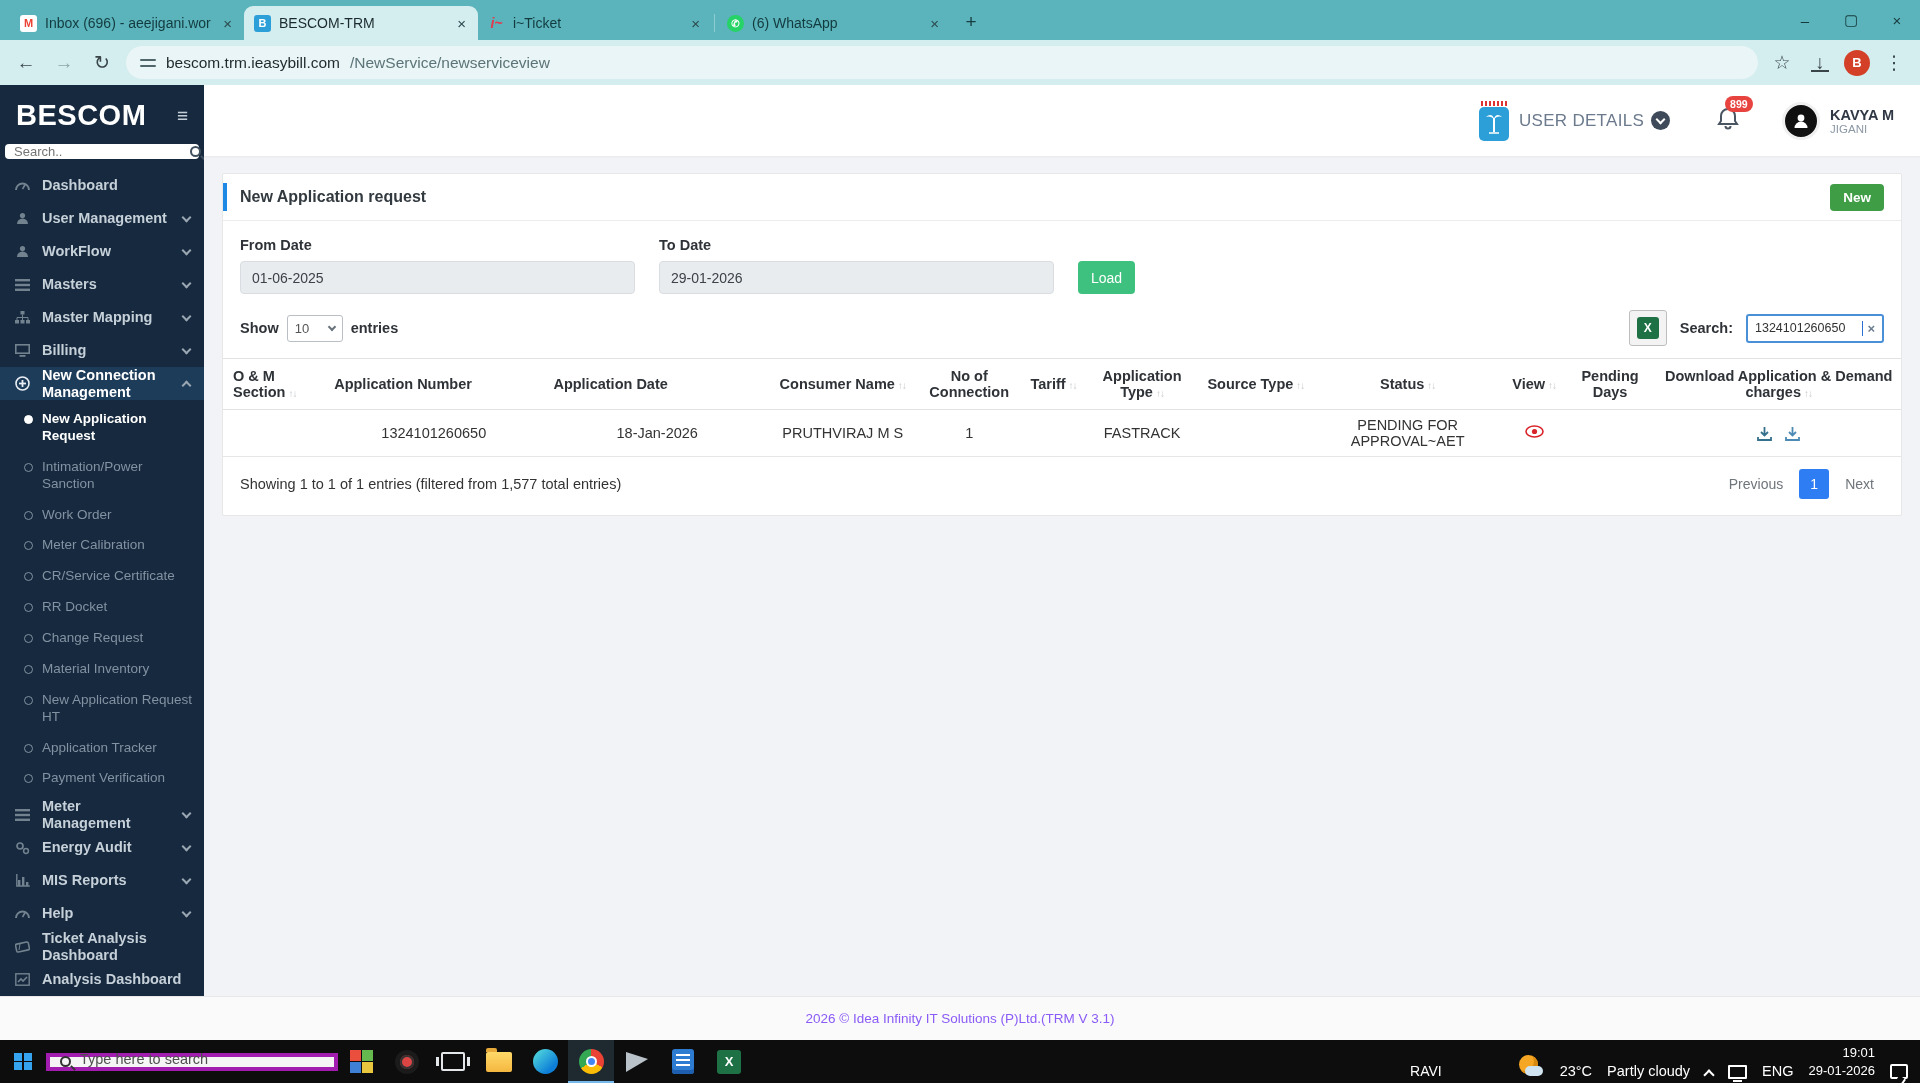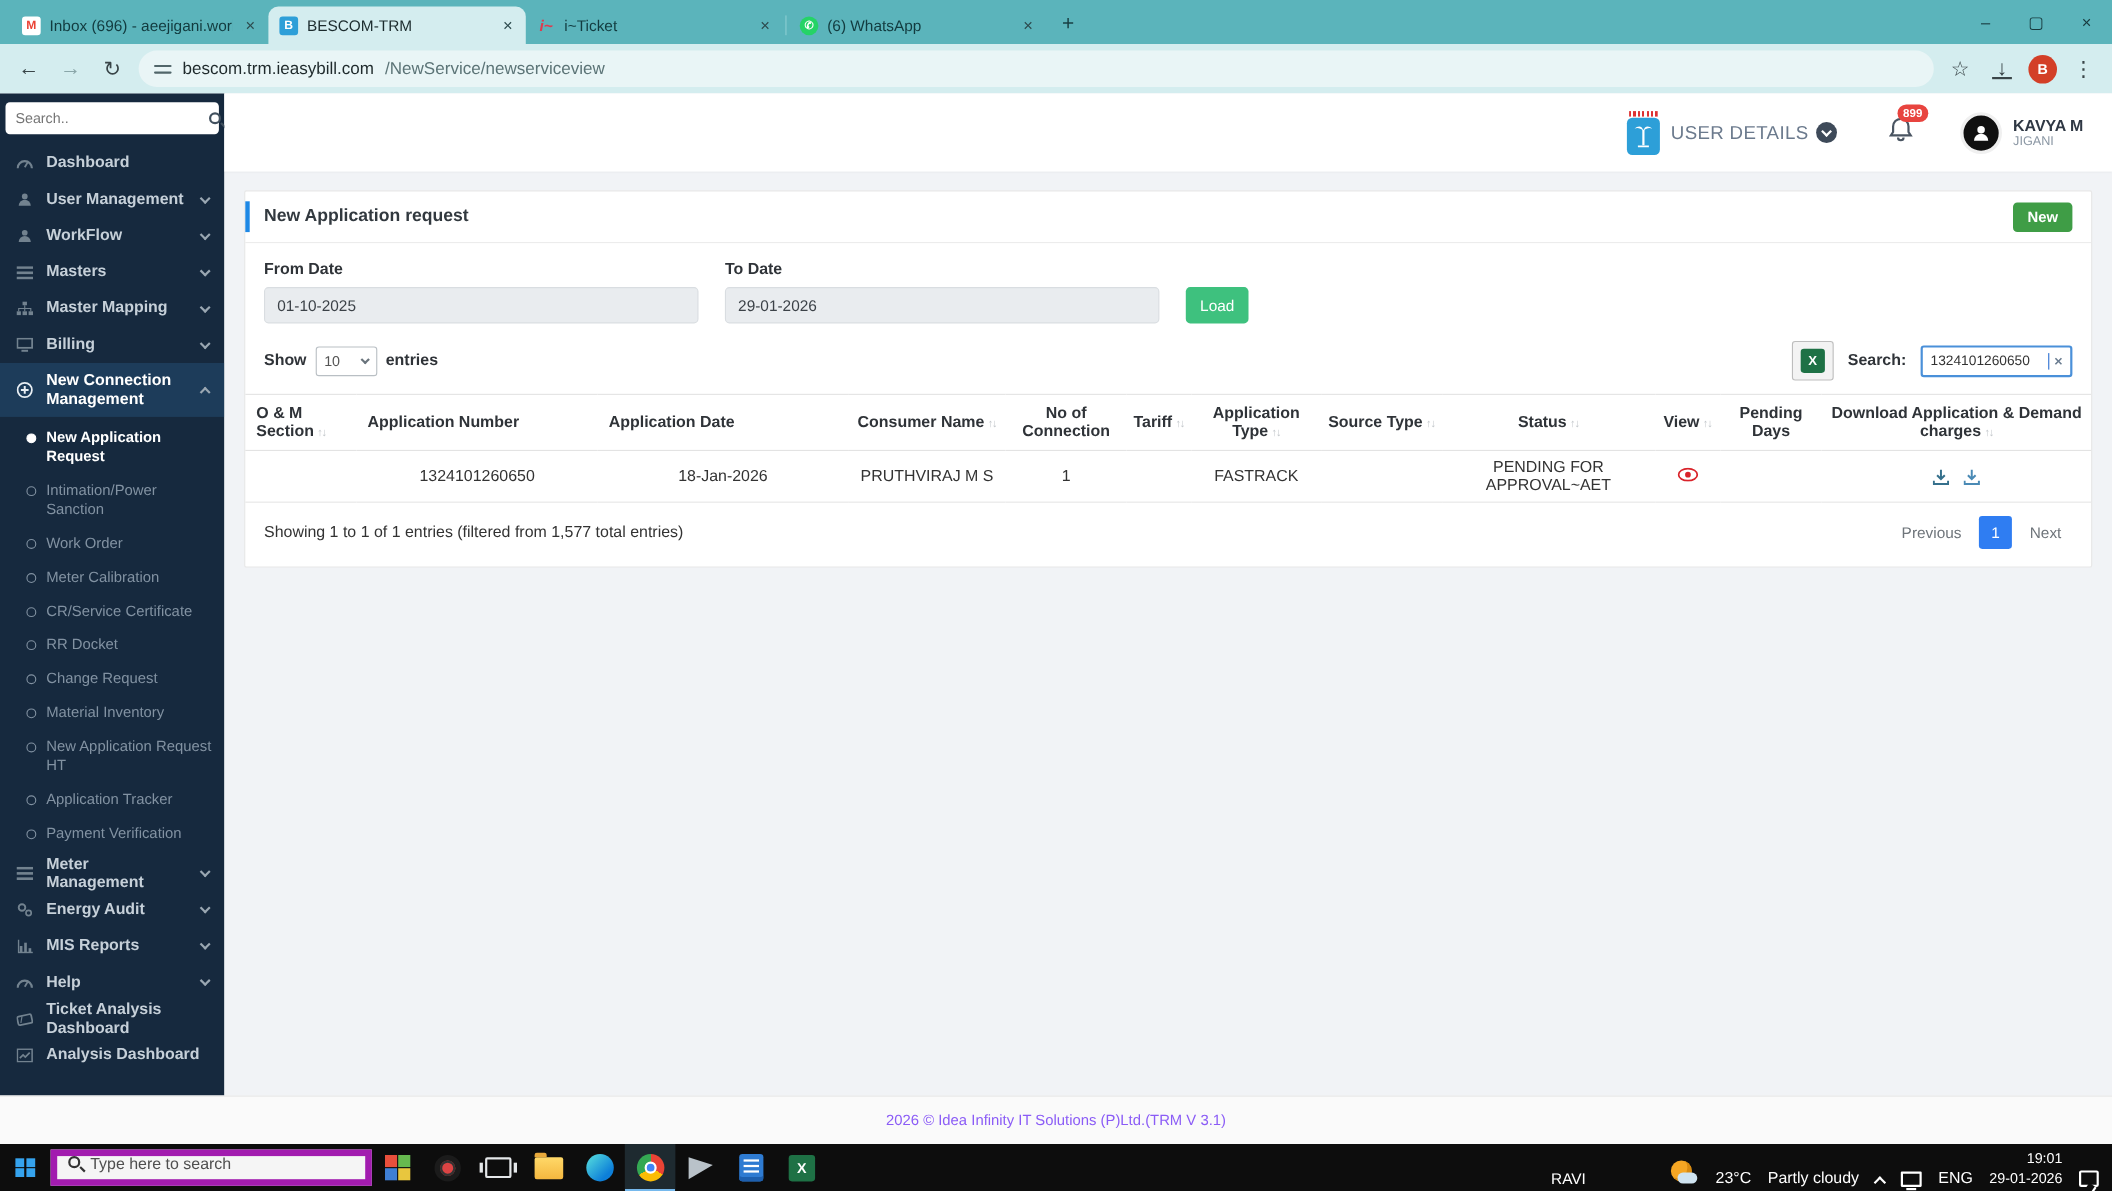--- a/index.html
+++ b/index.html
@@ -117,21 +117,21 @@
   .pg-btn { color:#6f757b; font-size:14px; padding:6px 10px; }
   .pg-num { background:#2f7df2; color:#fff; font-size:14px; width:30px; height:30px; border-radius:3px; display:flex; align-items:center; justify-content:center; }
 
   .page-footer { height:44px; flex:none; background:#fafafa; border-top:1px solid #e7e7e7; display:flex; align-items:center; justify-content:center; font-size:13.5px; color:#8b5cf6; }
 
   
   .taskbar { height:43px; background:#0d0d0d; display:flex; align-items:center; flex:none; color:#fff; }
   .tb-start { width:46px; display:flex; align-items:center; justify-content:center; }
   .winlogo { display:grid; grid-template-columns:8px 8px; grid-template-rows:8px 8px; gap:1.5px; }
   .winlogo span { background:#35a3ee; }
-  .tb-search { width:292px; height:33px; background:#f5f5f5; border:6px solid #a21caf; display:flex; align-items:flex-start; gap:9px; padding:0 10px; color:#4f4f4f; font-size:14.5px; }
+  .tb-search { width:292px; height:18px; background:#f5f5f5; border:4px solid #a21caf; display:flex; align-items:flex-end; gap:9px; padding:0 10px; color:#4f4f4f; font-size:14.5px; }
   .tb-search .mag { border-color:#333; } .tb-search .mag:after { background:#333; }
   .tb-ic { width:46px; height:43px; display:flex; align-items:center; justify-content:center; position:relative; }
   .tb-ic.open { background:#1e2a30; box-shadow:inset 0 -2px 0 #76b9ed; }
   .photos { display:grid; grid-template-columns:11px 11px; grid-template-rows:11px 11px; gap:1px; }
   .photos span:nth-child(1){background:#e94f3c;} .photos span:nth-child(2){background:#66b94f;}
   .photos span:nth-child(3){background:#3f7fd4;} .photos span:nth-child(4){background:#e8c63e;}
   .opera { width:24px; height:24px; border-radius:50%; border:5px solid #1b1b1b; background:#d44; box-shadow:0 0 0 2px #333 inset; }
   .taskview { width:24px; height:19px; border:2px solid #e4e7e9; border-radius:2px; position:relative; }
   .taskview:before, .taskview:after { content:""; position:absolute; top:3px; bottom:3px; width:3px; background:#e4e7e9; }
   .taskview:before { left:-7px; } .taskview:after { right:-7px; }
@@ -205,20 +205,24 @@
     <span class="nav-ic">☆</span>
     <span class="nav-ic dl-ic">↓</span>
     <span class="avatar-b">B</span>
     <span class="nav-ic">⋮</span>
   </div>
 
   <div class="app">
     <div class="app-main">
 
       <aside class="sidebar">
+        <div class="brand-row">
+          <span class="brand">BESCOM</span>
+          <span class="burger">≡</span>
+        </div>
         <div class="side-search">
           <input placeholder="Search.." style="">
           <span class="mag"></span>
         </div>
 
         <div class="nav-item">
           <span class="ic">
               <svg class="ic-svg" width="15" height="13" viewBox="0 0 15 13">
                 <path d="M1 11a6.5 6.5 0 0 1 13 0" fill="none" stroke="currentColor" stroke-width="2"></path>
                 <line x1="7.5" y1="10" x2="10.5" y2="5" stroke="currentColor" stroke-width="1.6"></line>
@@ -410,21 +414,21 @@
         <div class="page-body">
           <div class="card">
             <div class="card-title-row">
               <span class="card-title">New Application request</span>
               <button class="btn-new">New</button>
             </div>
 
             <div class="filters">
               <div class="field">
                 <label>From Date</label>
-                <div class="inp">01-10-2025</div>
+                <div class="inp">01-06-2025</div>
               </div>
               <div class="field">
                 <label>To Date</label>
                 <div class="inp">29-01-2026</div>
               </div>
               <button class="btn-load">Load</button>
             </div>
 
             <div class="list-controls">
               <b>Show</b>

